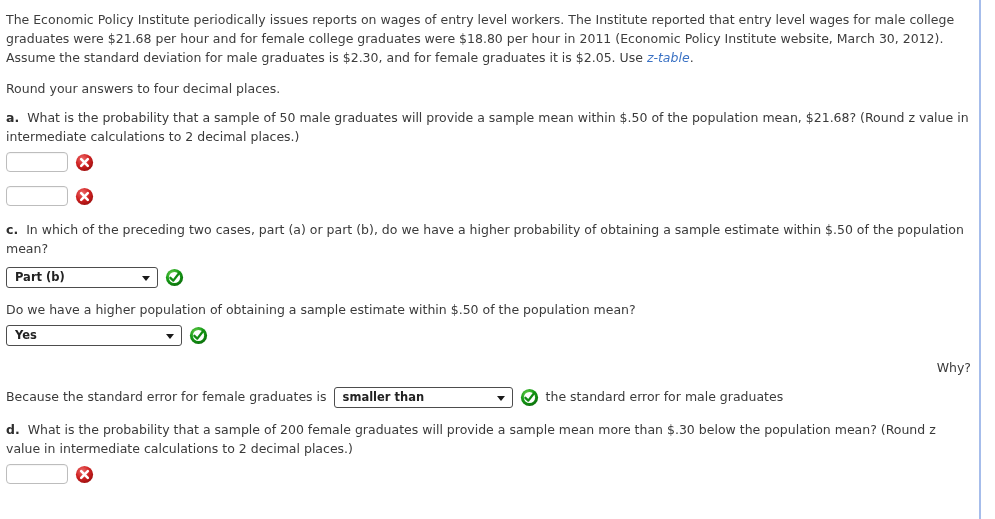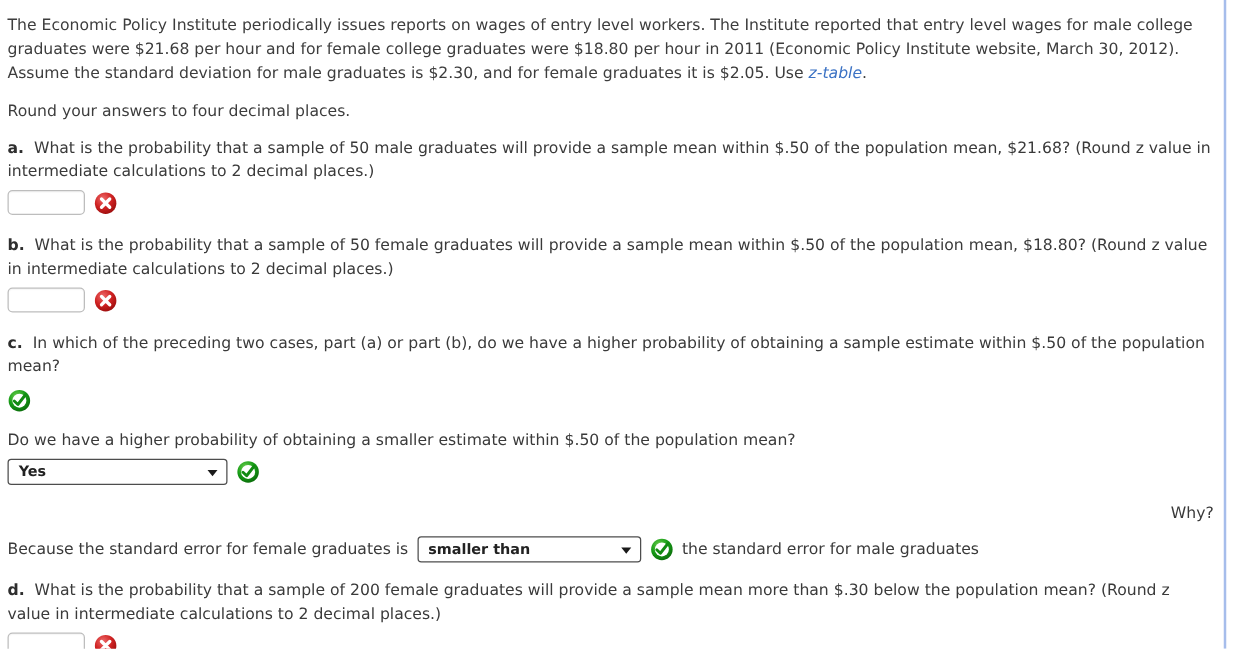--- a/index.html
+++ b/index.html
@@ -143,21 +143,20 @@
             </radialGradient>
           </defs>
           <circle cx="9.5" cy="9.5" r="8.6" fill="url(#rxA)"></circle>
           <path d="M6.2 6.2 L12.8 12.8 M12.8 6.2 L6.2 12.8" stroke="#ffffff" stroke-width="2.6" stroke-linecap="round"></path>
         </svg>
       </span>
     </div>
   </div>
 
   <div class="q-block">
-    <p class="qtext"><span class="qlabel">b.</span>&nbsp; <span>What is the probability that a sample of 50 female graduates will provide a sample mean within $.50 of the population mean, $18.80? (Round z value in intermediate calculations to 2 decimal places.)</span></p>
     <div class="answer-row">
       <input class="ans-input" type="text" value="" style="">
       <span class="icon-mark">
         <svg width="19" height="19" viewBox="0 0 19 19">
           <defs>
             <radialGradient id="rxB" cx="38%" cy="30%" r="75%">
               <stop offset="0%" stop-color="#ee6a6a"></stop>
               <stop offset="55%" stop-color="#cf2222"></stop>
               <stop offset="100%" stop-color="#9b0d0d"></stop>
             </radialGradient>
@@ -166,37 +165,41 @@
           <path d="M6.2 6.2 L12.8 12.8 M12.8 6.2 L6.2 12.8" stroke="#ffffff" stroke-width="2.6" stroke-linecap="round"></path>
         </svg>
       </span>
     </div>
   </div>
 
   <div class="q-block">
     <p class="qtext small-gap"><span class="qlabel">c.</span>&nbsp; <span>In which of the preceding two cases, part (a) or part (b), do we have a higher probability of obtaining a sample estimate within $.50 of the population mean?</span></p>
 
     <div class="inline-row">
+      <span class="select-box sel-w-152">
+        <span class="sel-label">Part (b)</span>
+        <span class="arrow"></span>
+      </span>
       <span class="icon-mark">
         <svg width="19" height="19" viewBox="0 0 19 19">
           <defs>
             <radialGradient id="gcC1" cx="38%" cy="30%" r="75%">
               <stop offset="0%" stop-color="#6dcf4f"></stop>
               <stop offset="55%" stop-color="#169c16"></stop>
               <stop offset="100%" stop-color="#0a6b0a"></stop>
             </radialGradient>
           </defs>
           <circle cx="9.5" cy="9.5" r="8.6" fill="url(#gcC1)"></circle>
           <circle cx="9.5" cy="9.5" r="5.6" fill="#ffffff"></circle>
           <path d="M5.4 9.8 L8.3 12.6 L14.2 5.0" stroke="#128b12" stroke-width="2.3" fill="none" stroke-linecap="round" stroke-linejoin="round"></path>
         </svg>
       </span>
     </div>
 
-    <p class="qtext">Do we have a higher probability of obtaining a smaller estimate within $.50 of the population mean?</p>
+    <p class="qtext">Do we have a higher population of obtaining a sample estimate within $.50 of the population mean?</p>
 
     <div class="inline-row">
       <span class="select-box sel-w-150">
         <span class="sel-label">Yes</span>
         <span class="arrow"></span>
       </span>
       <span class="icon-mark">
         <svg width="19" height="19" viewBox="0 0 19 19">
           <defs>
             <radialGradient id="gcC2" cx="38%" cy="30%" r="75%">

